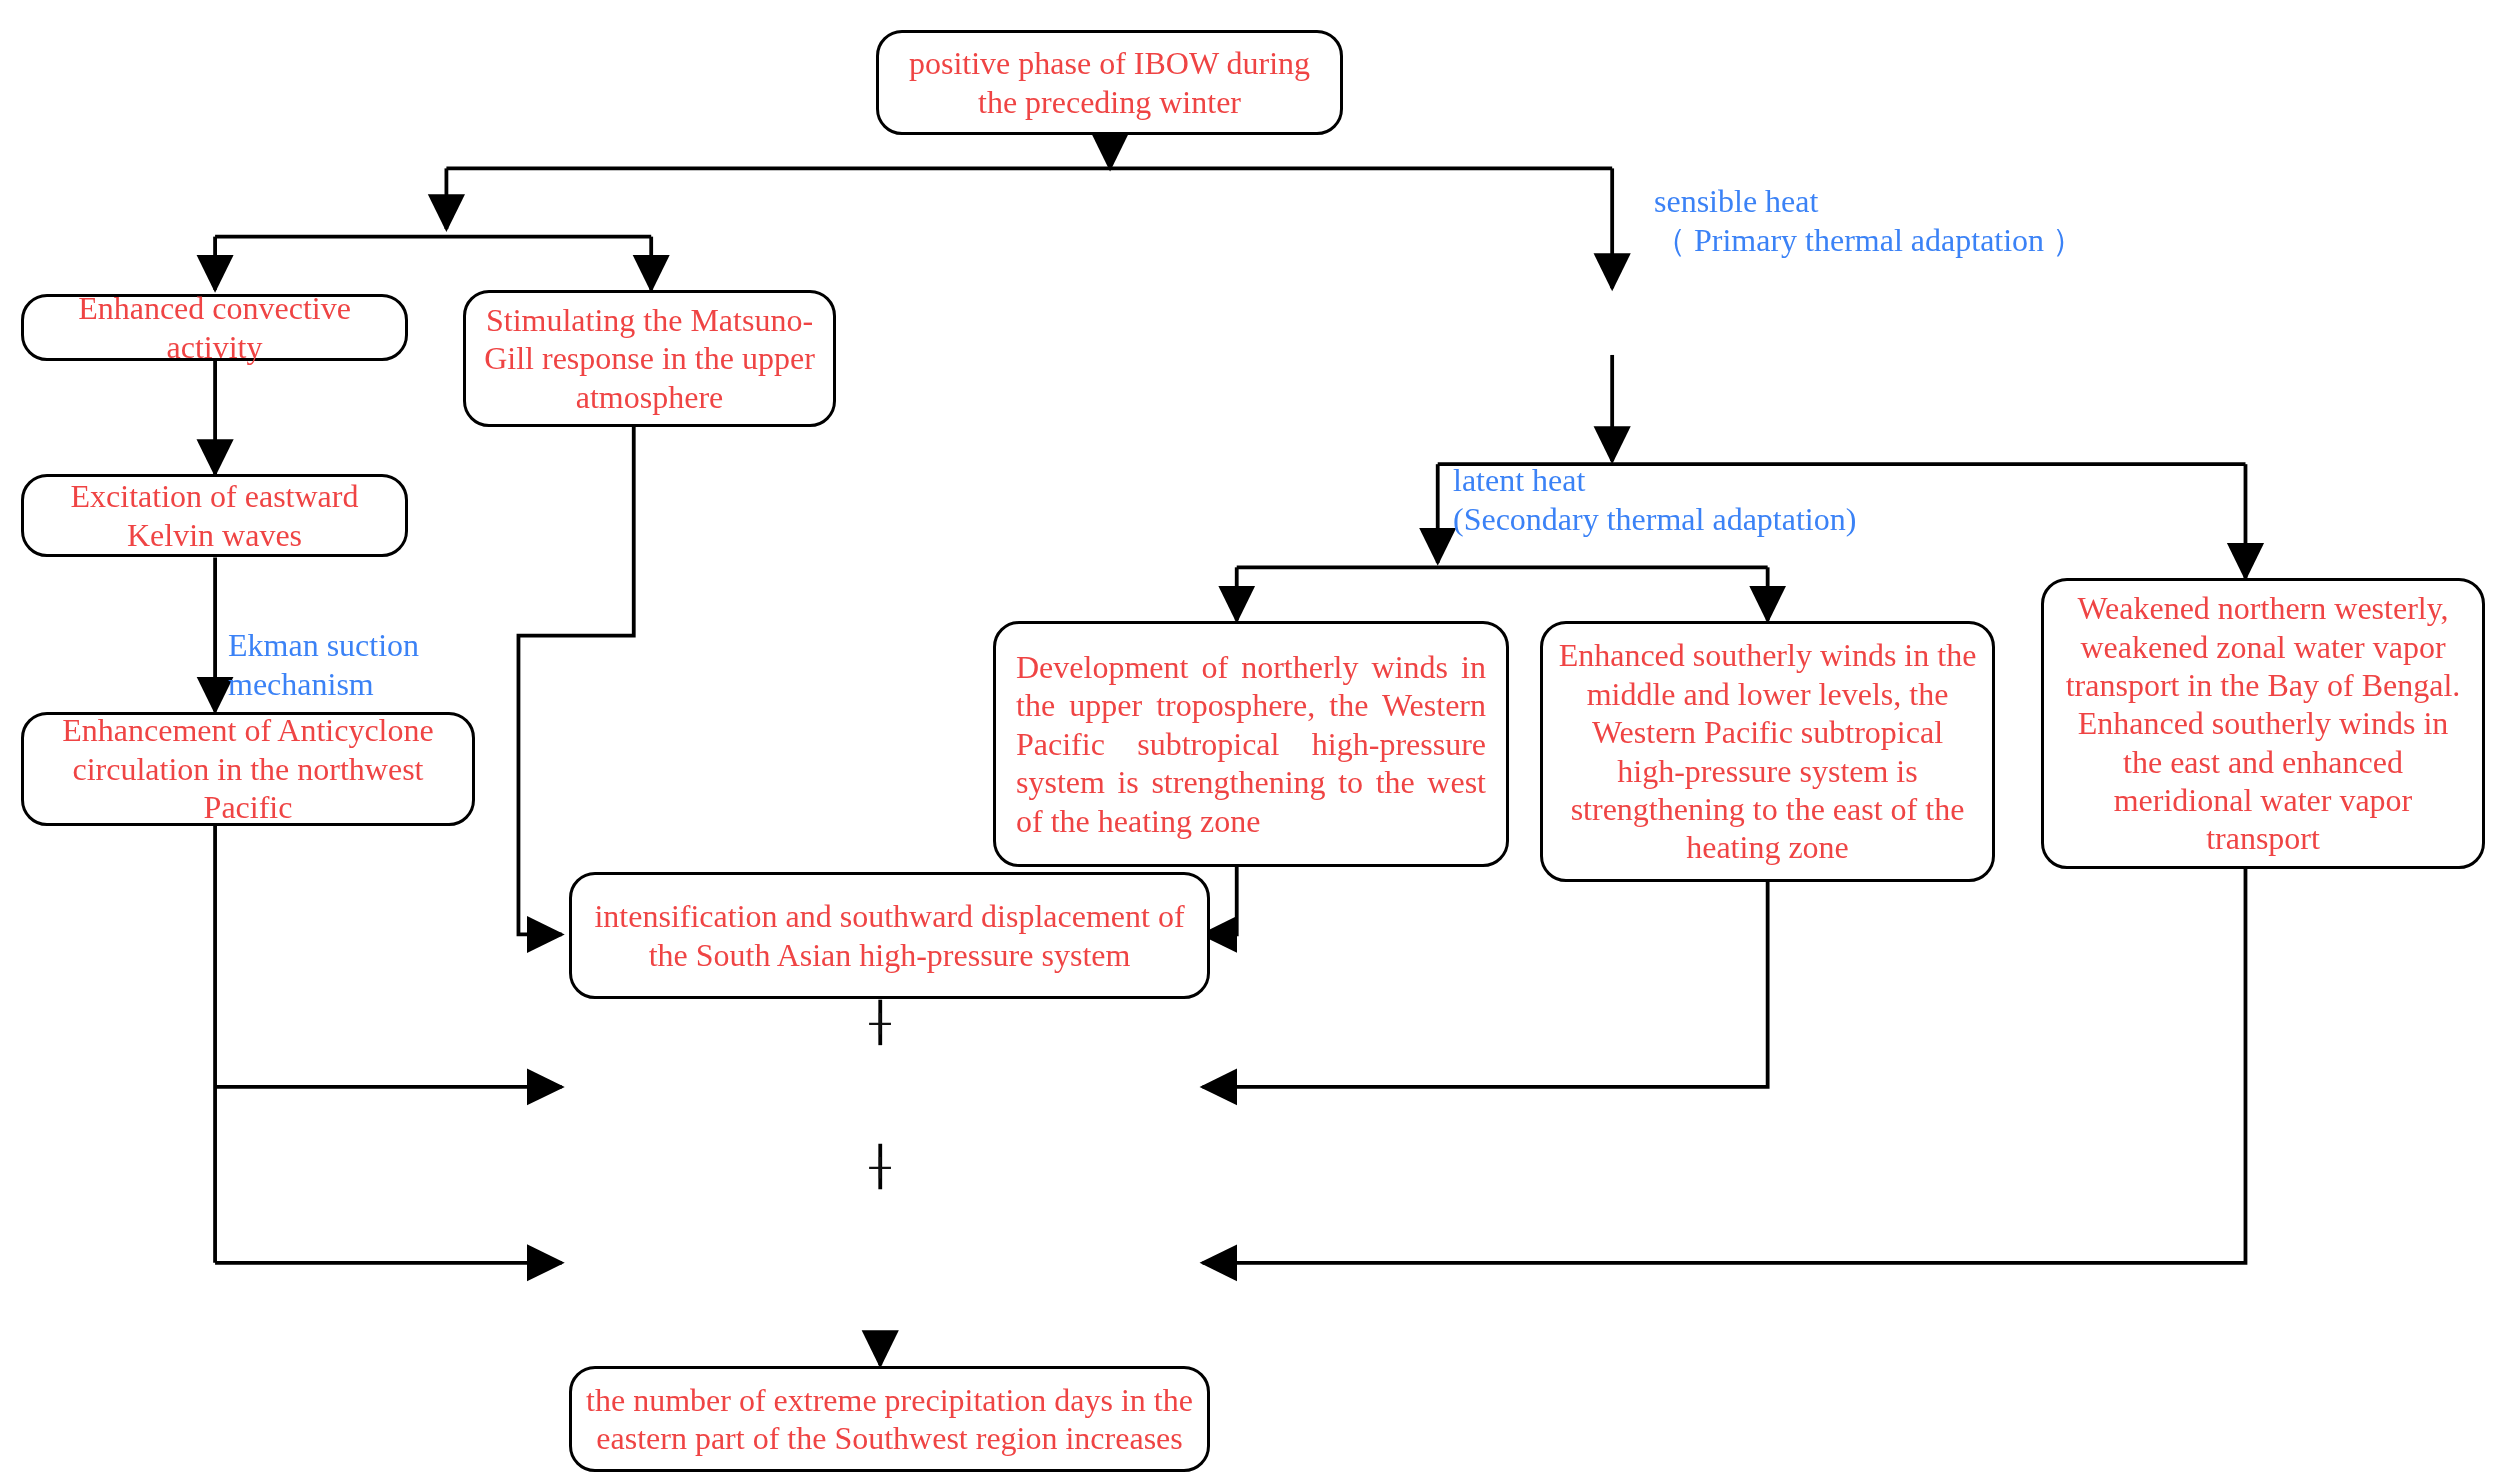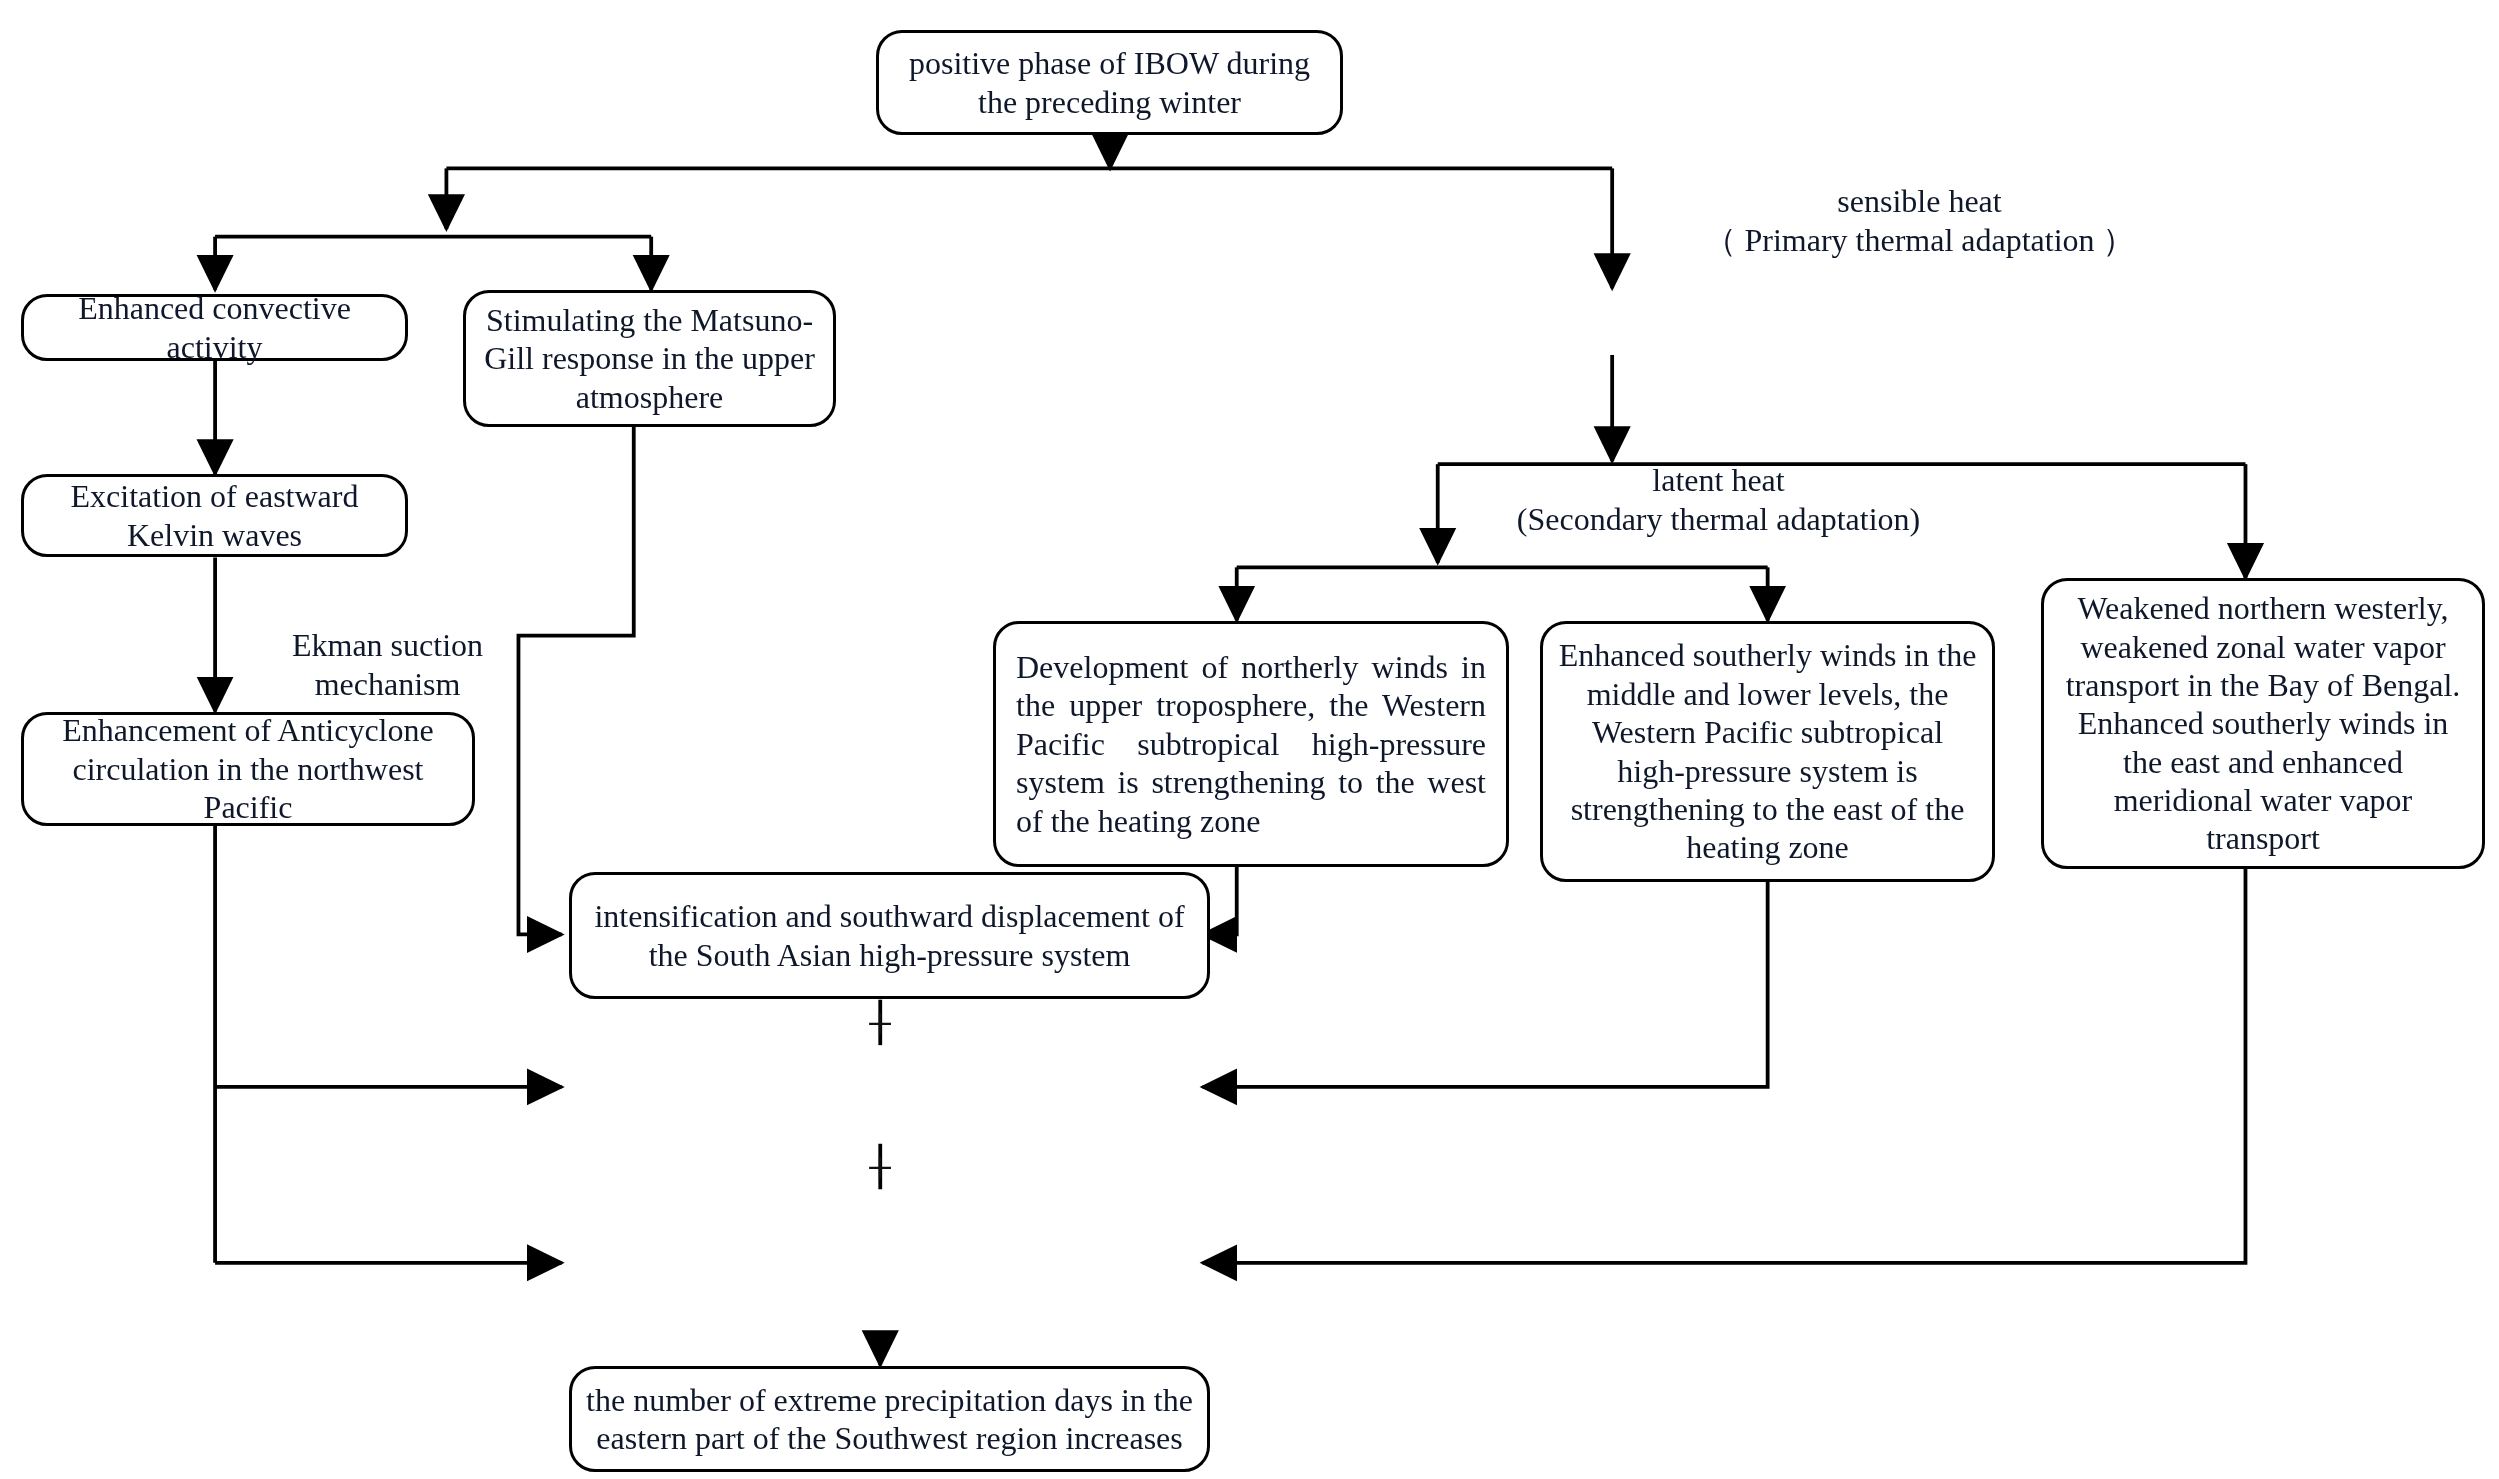--- a/index.html
+++ b/index.html
@@ -2,23 +2,23 @@
 <html style="font-size:12px"><head>
 <meta charset="utf-8">
 <style>
   html,body{margin:0;padding:0;background:#ffffff;}
   body{font-family:"Liberation Serif", serif;}
   #stage{position:relative;width:2500px;height:1479px;background:#fff;overflow:hidden;}
   svg#wires{position:absolute;left:0;top:0;width:2500px;height:1479px;}
   .node{position:absolute;box-sizing:border-box;border:3.8px solid #000;border-radius:26px;
         background:#fff;display:flex;align-items:center;justify-content:center;}
   .node .txt{width:100%;padding:0 13.7px;box-sizing:border-box;text-align:center;
-             font-size:32px;line-height:1.20;color:#0f172a;}
+             font-size:32px;line-height:1.20;color:#ef4444;}
   .node .txt.just{text-align:justify;text-align-last:left;padding:0 20px;}
-  .freelabel{position:absolute;font-size:32px;line-height:1.22;color:#0f172a;text-align:center;white-space:pre-line;}
+  .freelabel{position:absolute;font-size:32px;line-height:1.22;color:#3b82f6;text-align:left;white-space:pre-line;}
   .plussym{position:absolute;font-size:47px;line-height:1;color:#111;text-align:center;}
 </style>
 </head>
 <body>
 
 <div id="stage">
 
   <svg id="wires" viewBox="0 0 3295 1950" xmlns="http://www.w3.org/2000/svg">
     <defs>
       <marker id="ar" markerWidth="11" markerHeight="11" refX="9.2" refY="5.5" orient="auto" markerUnits="strokeWidth">

